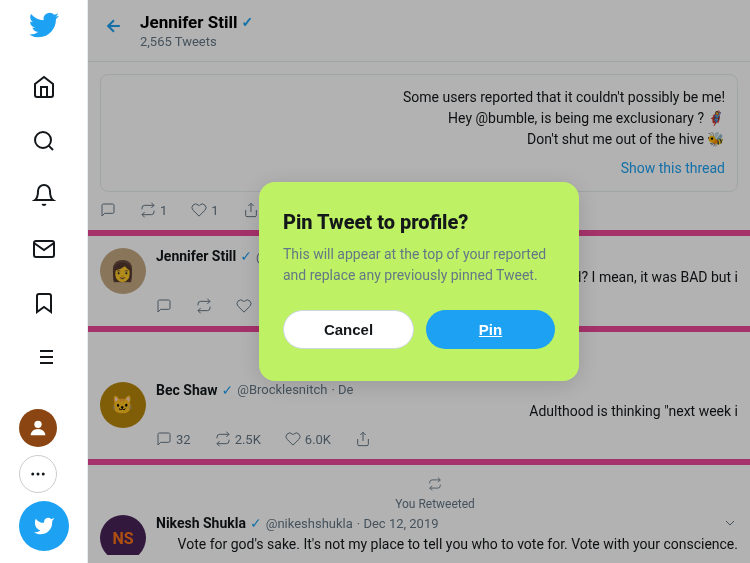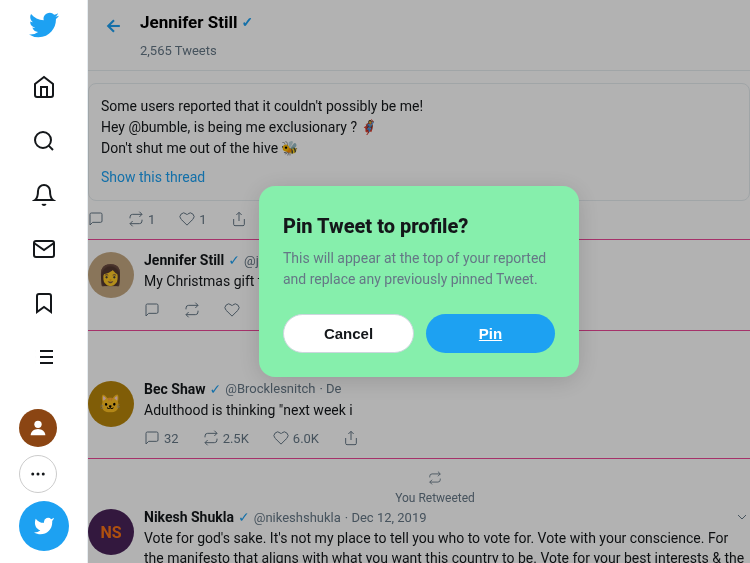--- a/index.html
+++ b/index.html
@@ -94,34 +94,35 @@
       align-items: center;
       gap: 4px;
     }
     .verified-badge {
       color: #1da1f2;
       font-size: 14px;
     }
     .header-count {
       font-size: 13px;
       color: #657786;
-      margin-top: 11px;
+      margin-top: 2px;
     }
 
     
     .tweet-list {
       overflow-y: auto;
       height: calc(563px - 70px);
     }
 
     
     .tweet-card {
-      padding: 12px 0;
-      border-bottom: 1px solid #ec4899;
+      padding: 12px 12px;
+      border-bottom: 6px solid #ec4899;
       background: #fff;
+      text-align: right;
     }
     .tweet-text {
       font-size: 14px;
       color: #14171a;
       line-height: 1.4;
     }
     .tweet-link {
       color: #1da1f2;
       font-size: 14px;
       cursor: pointer;
@@ -203,23 +204,23 @@
       top: 0; left: 0; right: 0; bottom: 0;
       background: rgba(0,0,0,0.3);
       z-index: 10;
       display: flex;
       align-items: center;
       justify-content: center;
     }
 
     
     .modal {
-      background: #86efac;
+      background: #bef264;
       border-radius: 16px;
-      padding: 28px 24px 24px;
+      padding: 28px 24px 32px;
       width: 320px;
       box-shadow: 0 4px 24px rgba(0,0,0,0.15);
       position: relative;
       z-index: 20;
     }
     .modal-title {
       font-weight: 800;
       font-size: 20px;
       color: #14171a;
       margin-bottom: 10px;

